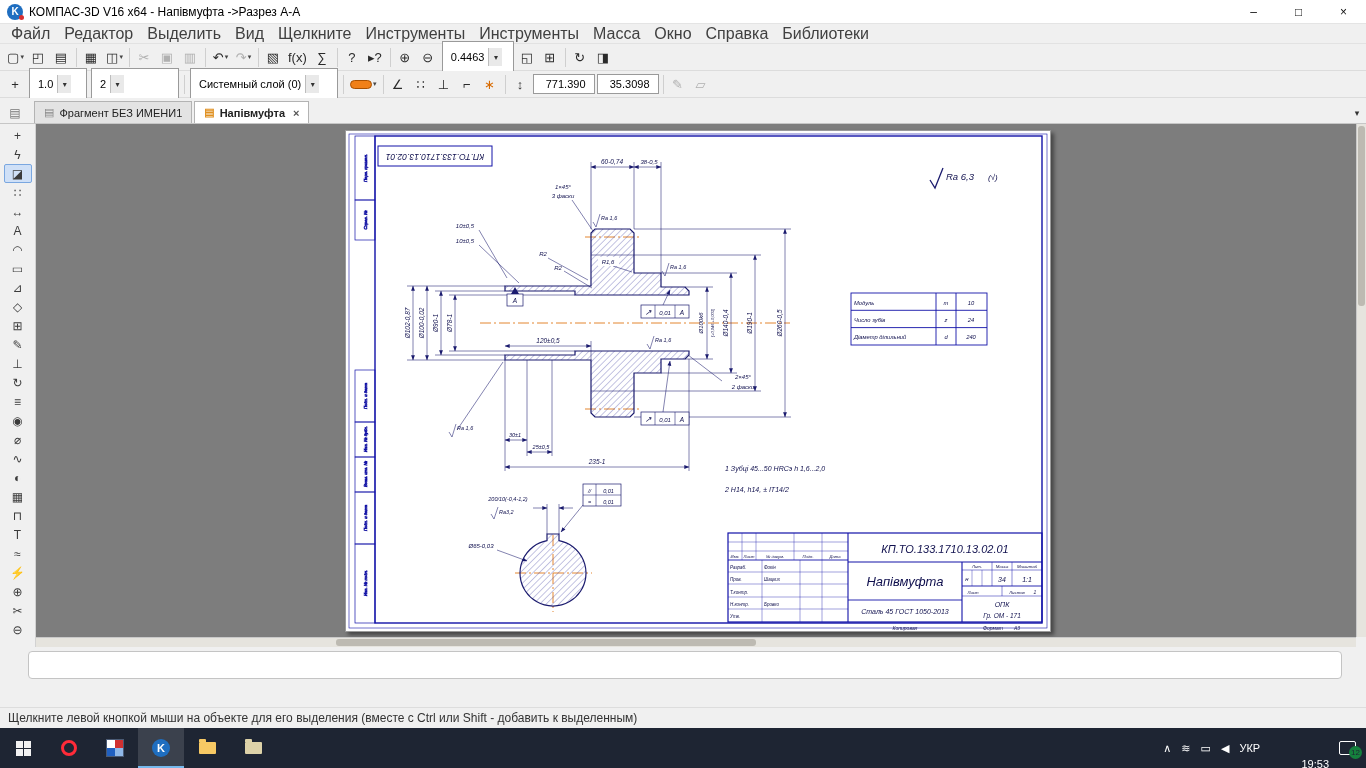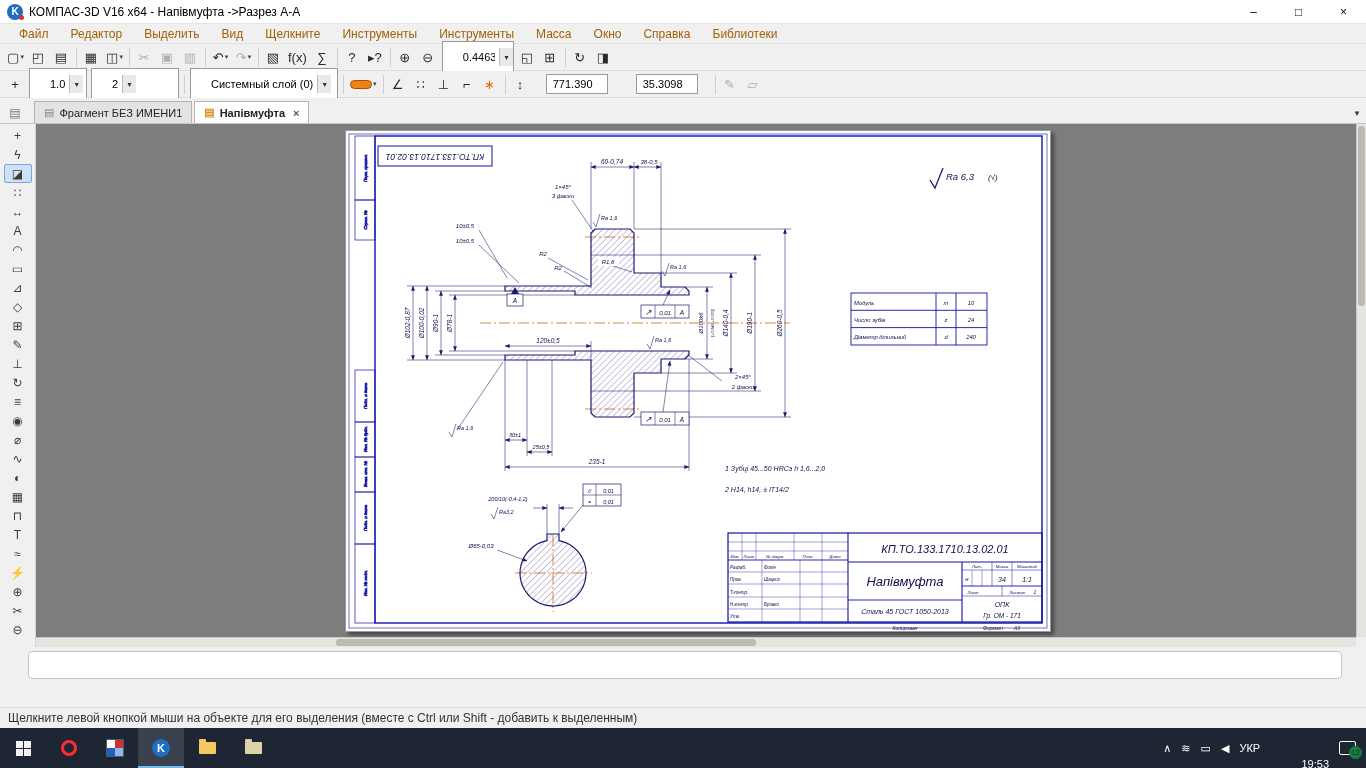--- a/index.html
+++ b/index.html
@@ -13,38 +13,38 @@
     margin:0 6px 0 7px;position:relative;}
   .app-icon::after{content:"";position:absolute;right:-1px;bottom:0;width:5px;height:5px;
     border-radius:50%;background:#d83030;}
   .title-text{font-size:12px;color:#000;}
   .win-controls{margin-left:auto;display:flex;height:100%;}
   .win-btn{width:45px;height:100%;display:flex;align-items:center;justify-content:center;
     font-size:12px;color:#111;}
   
   .menubar{position:absolute;top:24px;left:0;right:0;height:20px;background:#f0f0f0;
     display:flex;align-items:center;padding-left:4px;border-bottom:1px solid #e2e2e2;}
-  .menu-item{font-size:12px;color:#a16207;padding:2px 7px;margin-left:8px;}
+  .menu-item{font-size:16px;color:#404040;padding:2px 7px;}
   
   .toolbar{position:absolute;left:0;right:0;height:27px;background:#f0f0f0;
     display:flex;align-items:center;padding:0 4px;border-bottom:1px solid #dcdcdc;}
   .tb1{top:44px;} .tb2{top:71px;}
   .tb-group{display:flex;align-items:center;}
   .tb-btn{min-width:23px;height:22px;display:inline-flex;align-items:center;justify-content:center;
     font-size:13px;color:#2a2a2a;padding:0 2px;border:1px solid transparent;border-radius:2px;}
   .tb-btn .dd{font-size:7px;margin-left:1px;color:#444;}
   .tb-btn.disabled{color:#b0b0b0;}
   .sep{width:1px;height:19px;background:#cfcfcf;margin:0 3px;}
   .combo{height:32px;background:#fff;border:1px solid #9a9a9a;display:flex;align-items:center;
-    font-size:11px;color:#000;padding-left:20px;margin:0 2px;}
+    font-size:11px;color:#000;padding-left:8px;margin:0 2px;}
   .combo .arrow{width:14px;height:18px;display:flex;align-items:center;justify-content:center;
     font-size:8px;background:#e9e9e9;border-left:1px solid #bdbdbd;margin-left:4px;color:#333;}
   .combo .val{white-space:nowrap;overflow:hidden;}
   .coord{height:20px;width:62px;background:#fff;border:1px solid #9a9a9a;display:flex;
-    align-items:center;justify-content:flex-end;padding-right:14px;font-size:11px;margin:0 14px;}
+    align-items:center;justify-content:flex-end;padding-right:8px;font-size:11px;margin:0 1px;}
   .pill{width:22px;height:9px;border-radius:5px;background:#f08018;border:1px solid #a85000;}
   
   .tabbar{position:absolute;top:98px;left:0;right:0;height:26px;background:#f0f0f0;
     display:flex;align-items:flex-end;border-bottom:1px solid #c6c6c6;padding-left:4px;}
   .tab-lead{width:22px;height:20px;display:flex;align-items:center;justify-content:center;
     font-size:12px;color:#777;margin-right:8px;}
   .tab{height:22px;display:flex;align-items:center;gap:5px;padding:0 9px;font-size:11px;
     color:#222;background:#e3e3e3;border:1px solid #b3b3b3;border-bottom:none;margin-right:2px;}
   .tab.active{background:#fff;font-weight:bold;}
   .tab .ticon{font-size:11px;color:#888;}

